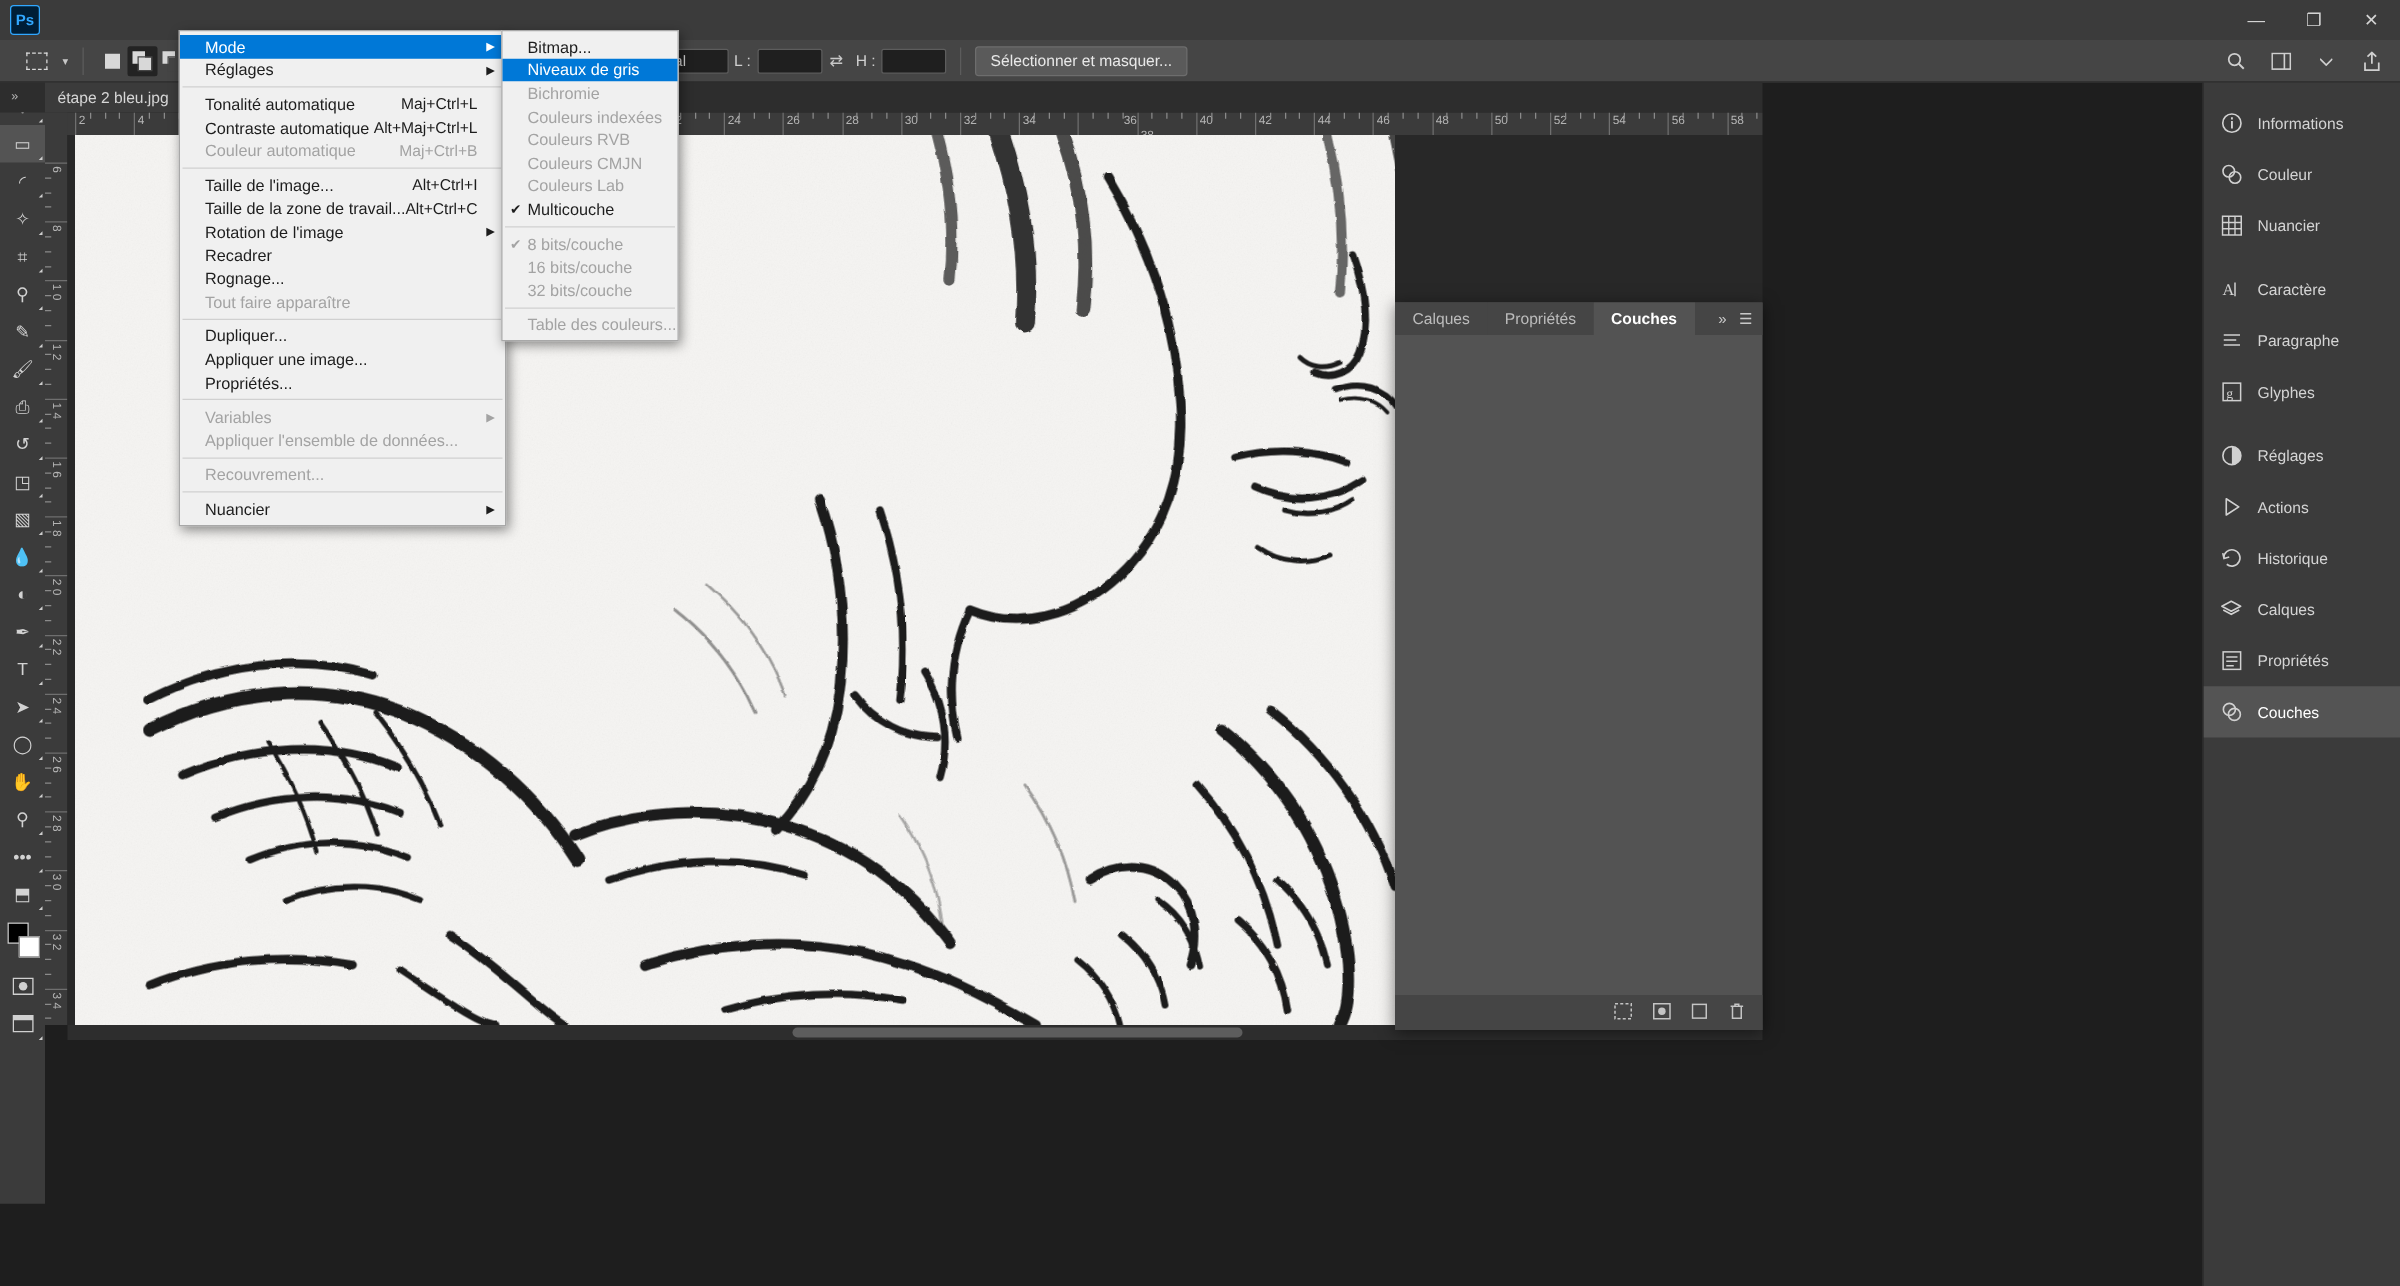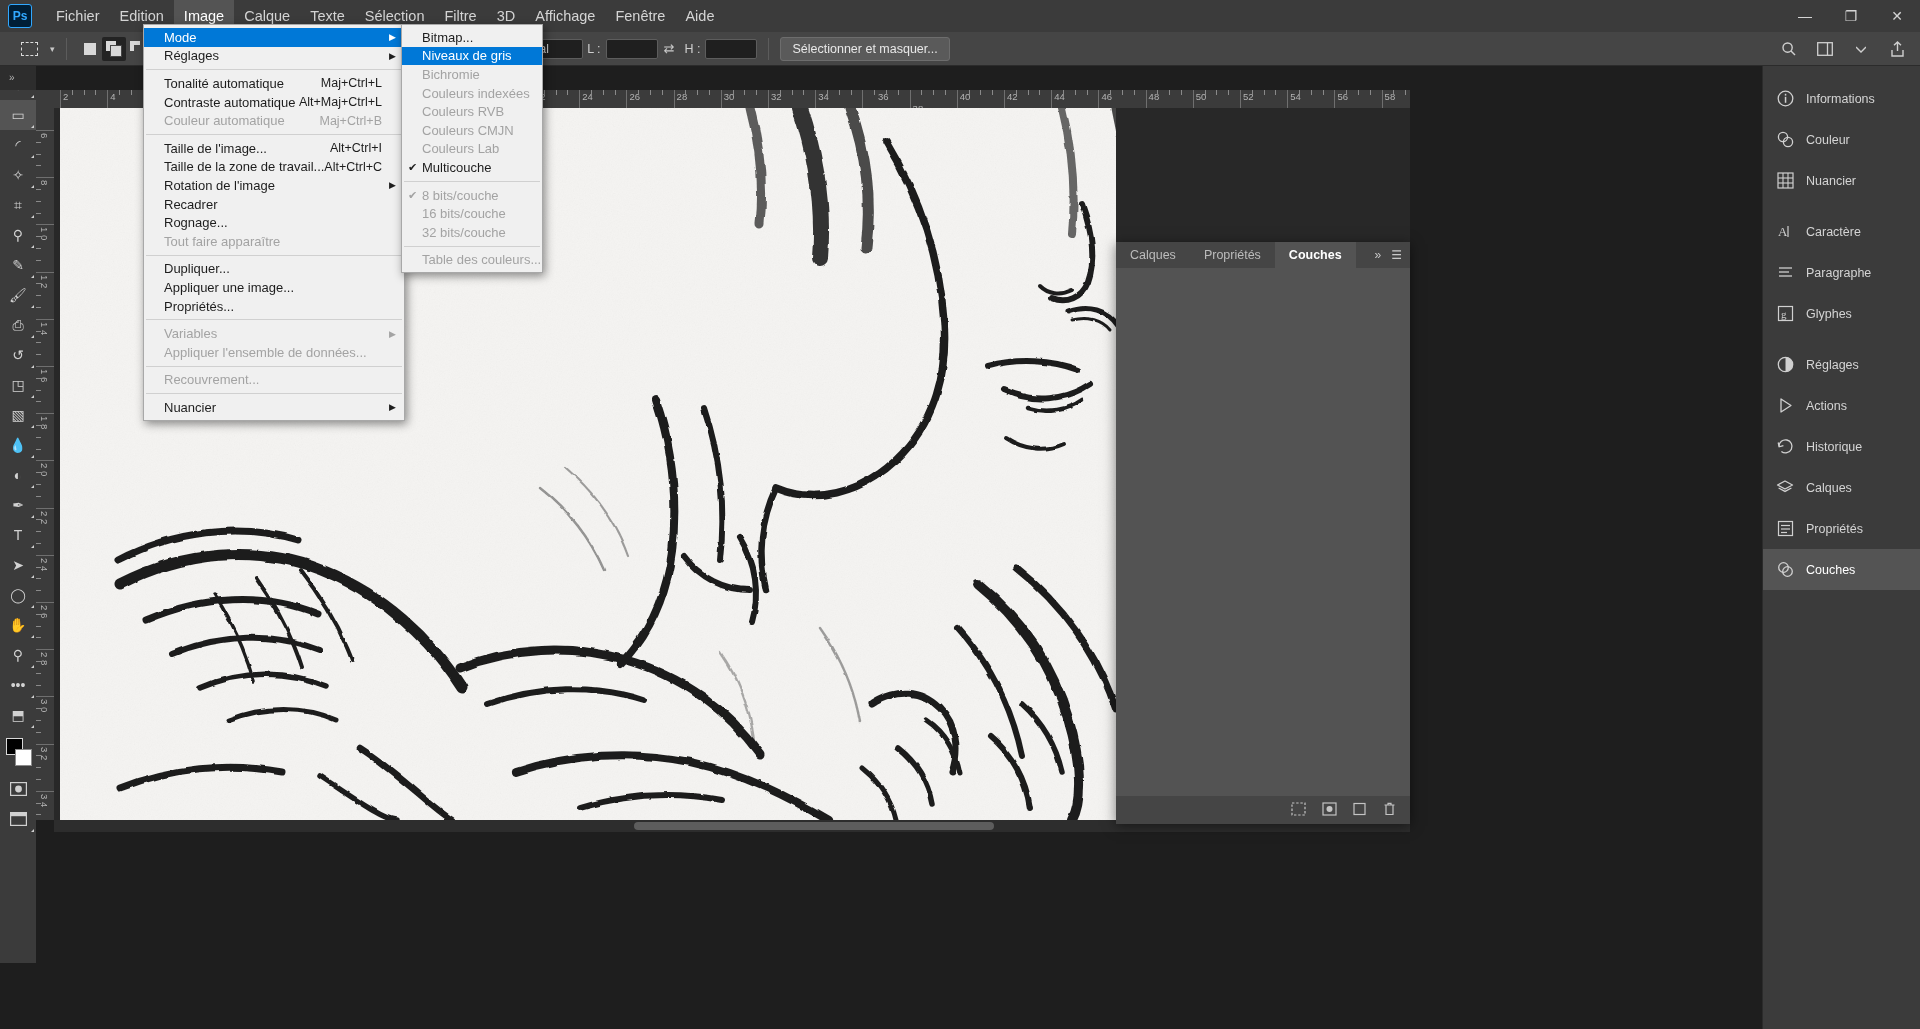--- a/index.html
+++ b/index.html
@@ -211,33 +211,20 @@
     box-shadow:2px 3px 9px rgba(0,0,0,.45); padding:3px 0; z-index:60;
   }
 </style>
 </head>
 <body>
 
 <div id="app">
 
   <div class="menubar">
     <div class="ps-logo">Ps</div>
-    <div id="menubar-items" style="display:flex;">
-        <div class="menu-item">Fichier</div>
-        <div class="menu-item">Edition</div>
-        <div class="menu-item active">Image</div>
-        <div class="menu-item">Calque</div>
-        <div class="menu-item">Texte</div>
-        <div class="menu-item">Sélection</div>
-        <div class="menu-item">Filtre</div>
-        <div class="menu-item">3D</div>
-        <div class="menu-item">Affichage</div>
-        <div class="menu-item">Fenêtre</div>
-        <div class="menu-item">Aide</div>
-      </div>
     <div class="win-btns">
       <div class="win-btn">—</div>
       <div class="win-btn">❐</div>
       <div class="win-btn close">✕</div>
     </div>
   </div>
 
   <div class="optbar">
     <div class="opt-tool">
       <div class="marquee-ico"></div>
@@ -411,20 +398,26 @@
     </div>
     <div class="tool">
       <svg width="17" height="14" viewBox="0 0 17 14">
           <rect x="0.6" y="0.6" width="15.8" height="12.8" fill="none" stroke="#d0d0d0" stroke-width="1.2"></rect>
           <rect x="0.6" y="0.6" width="15.8" height="3.6" fill="#d0d0d0"></rect>
         </svg>
       <span class="corner"></span>
     </div>
   </div>
 
+  <div class="tabstrip">
+    <div class="doc-tab">
+      <span>étape 2 bleu.jpg</span>
+      <span class="x">✕</span>
+    </div>
+  </div>
   <div style="position:absolute;left:0;top:66px;width:36px;height:24px;background:#2d2d2d;">
     <div style="color:#b5b5b5;font-size:10px;padding:6px 0 0 9px;">»</div>
   </div>
 
   <div class="ruler-h" id="ruler-h">
       <div class="rtick major" style="left: 24px;"></div>
       <div class="rlab" style="left: 27px;">2</div>
       <div class="rtick" style="left: 35.8px;"></div>
       <div class="rtick" style="left: 47.6px;"></div>
       <div class="rtick" style="left: 59.4px;"></div>
@@ -502,21 +495,21 @@
       <div class="rlab" style="left: 735px;">32</div>
       <div class="rtick" style="left: 743.8px;"></div>
       <div class="rtick" style="left: 755.6px;"></div>
       <div class="rtick" style="left: 767.4px;"></div>
       <div class="rtick major" style="left: 779.2px;"></div>
       <div class="rlab" style="left: 782.2px;">34</div>
       <div class="rtick" style="left: 791px;"></div>
       <div class="rtick" style="left: 802.8px;"></div>
       <div class="rtick" style="left: 814.6px;"></div>
       <div class="rtick major" style="left: 826.4px;"></div>
-      <div class="rlab" style="left: 842px;">36</div>
+      <div class="rlab" style="left: 863px;">36</div>
       <div class="rtick" style="left: 838.2px;"></div>
       <div class="rtick" style="left: 850px;"></div>
       <div class="rtick" style="left: 861.8px;"></div>
       <div class="rtick major" style="left: 873.6px;"></div>
       <div class="rlab" style="left: 876.6px; margin-top: 12px;">38</div>
       <div class="rtick" style="left: 885.4px;"></div>
       <div class="rtick" style="left: 897.2px;"></div>
       <div class="rtick" style="left: 909px;"></div>
       <div class="rtick major" style="left: 920.8px;"></div>
       <div class="rlab" style="left: 923.8px;">40</div>

